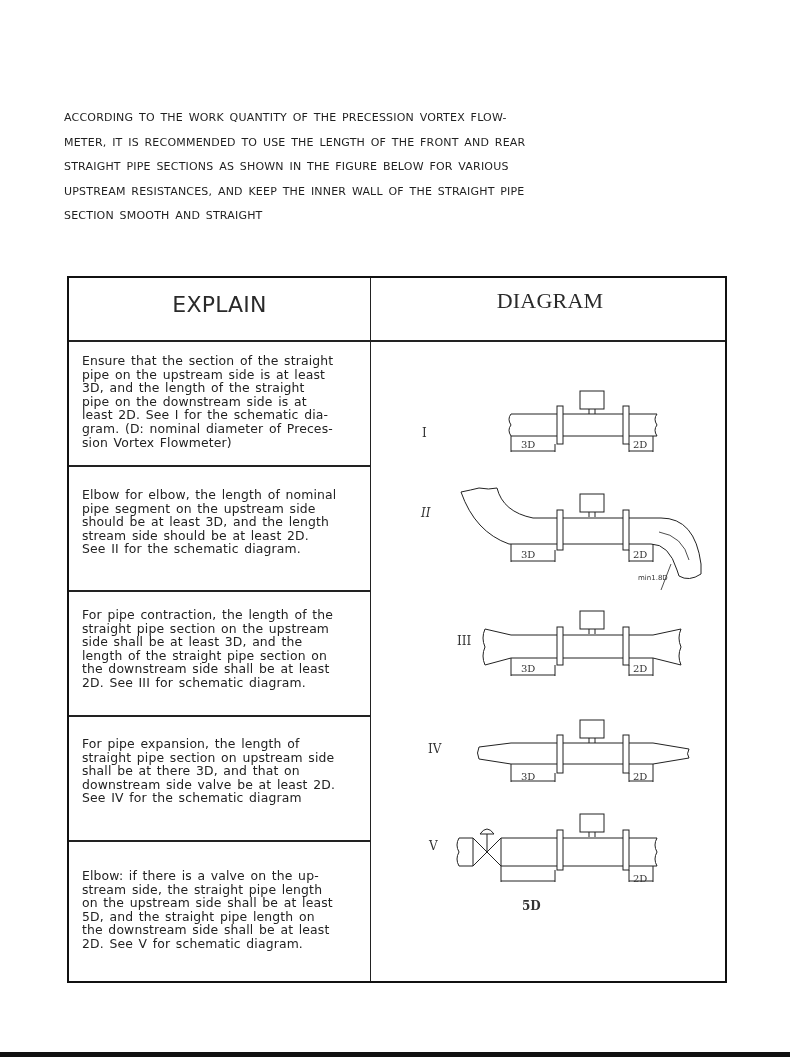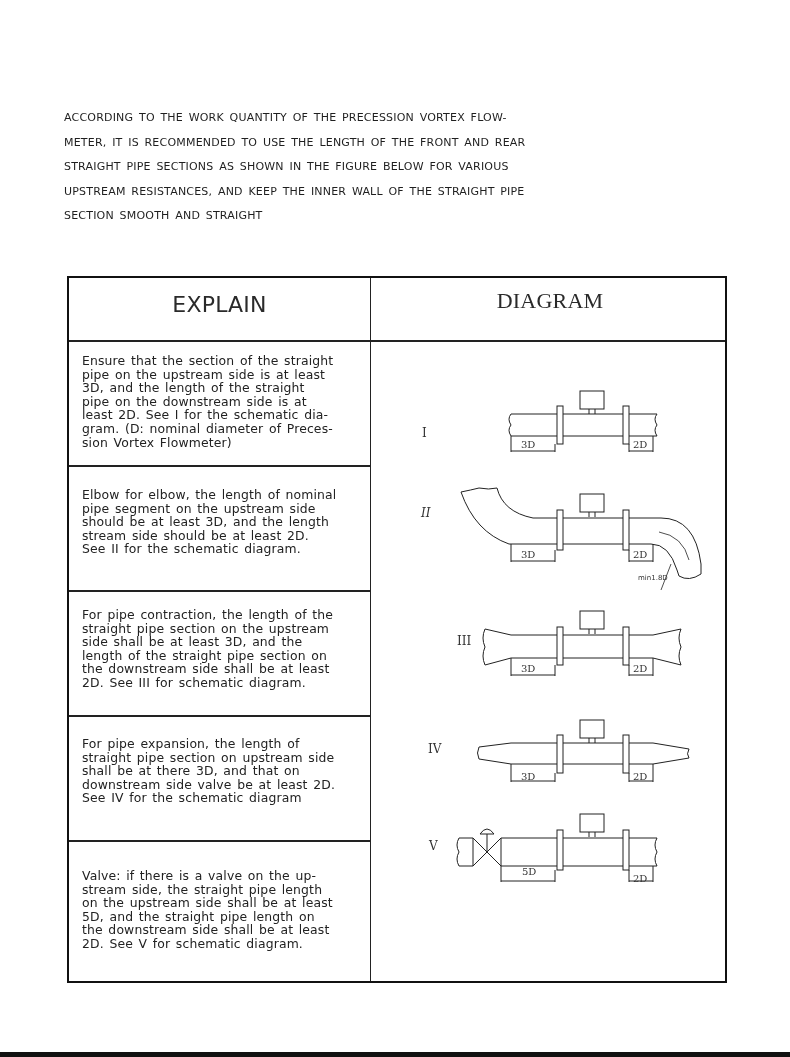--- a/index.html
+++ b/index.html
@@ -101,21 +101,21 @@
     <div class="row-text" style="top:20px;">
       <span>For pipe expansion, the length of</span>
       <span>straight pipe section on upstream side</span>
       <span>shall be at there 3D, and that on</span>
       <span>downstream side valve be at least 2D.</span>
       <span>See IV for the schematic diagram</span>
     </div>
   </div>
   <div class="row last" style="top:564px;height:141px;">
     <div class="row-text" style="top:27px;">
-      <span>Valve: if there is a valve on the up-</span>
+      <span>Elbow: if there is a valve on the up-</span>
       <span>stream side, the straight pipe length</span>
       <span>on the upstream side shall be at least</span>
       <span>5D, and the straight pipe length on</span>
       <span>the downstream side shall be at least</span>
       <span>2D. See V for schematic diagram.</span>
     </div>
   </div>
 
   <div class="diagram-area">
 
@@ -260,18 +260,18 @@
           <line x1="258" y1="54" x2="286" y2="54"></line>
         <path d="M286 26 q-4 7 0 14 q-4 7 0 14"></path>
         <line x1="130" y1="54" x2="130" y2="70"></line>
           <line x1="184" y1="58" x2="184" y2="70"></line>
         <line x1="130" y1="69" x2="184" y2="69"></line>
         <line x1="258" y1="58" x2="258" y2="70"></line>
           <line x1="282" y1="54" x2="282" y2="70"></line>
         <line x1="258" y1="69" x2="282" y2="69"></line>
       </g>
     </svg>
-    <div class="roman" style="left:151px;top:524px;font-size:10px;">5D</div>
+    <div class="roman" style="left:151px;top:557px;font-size:12px;font-weight:bold;">5D</div>
     <div class="roman" style="left:262px;top:531px;font-size:10px;">2D</div>
   </div>
 </div>
 
 <div class="bottom-band"></div>
 
 </body></html>

